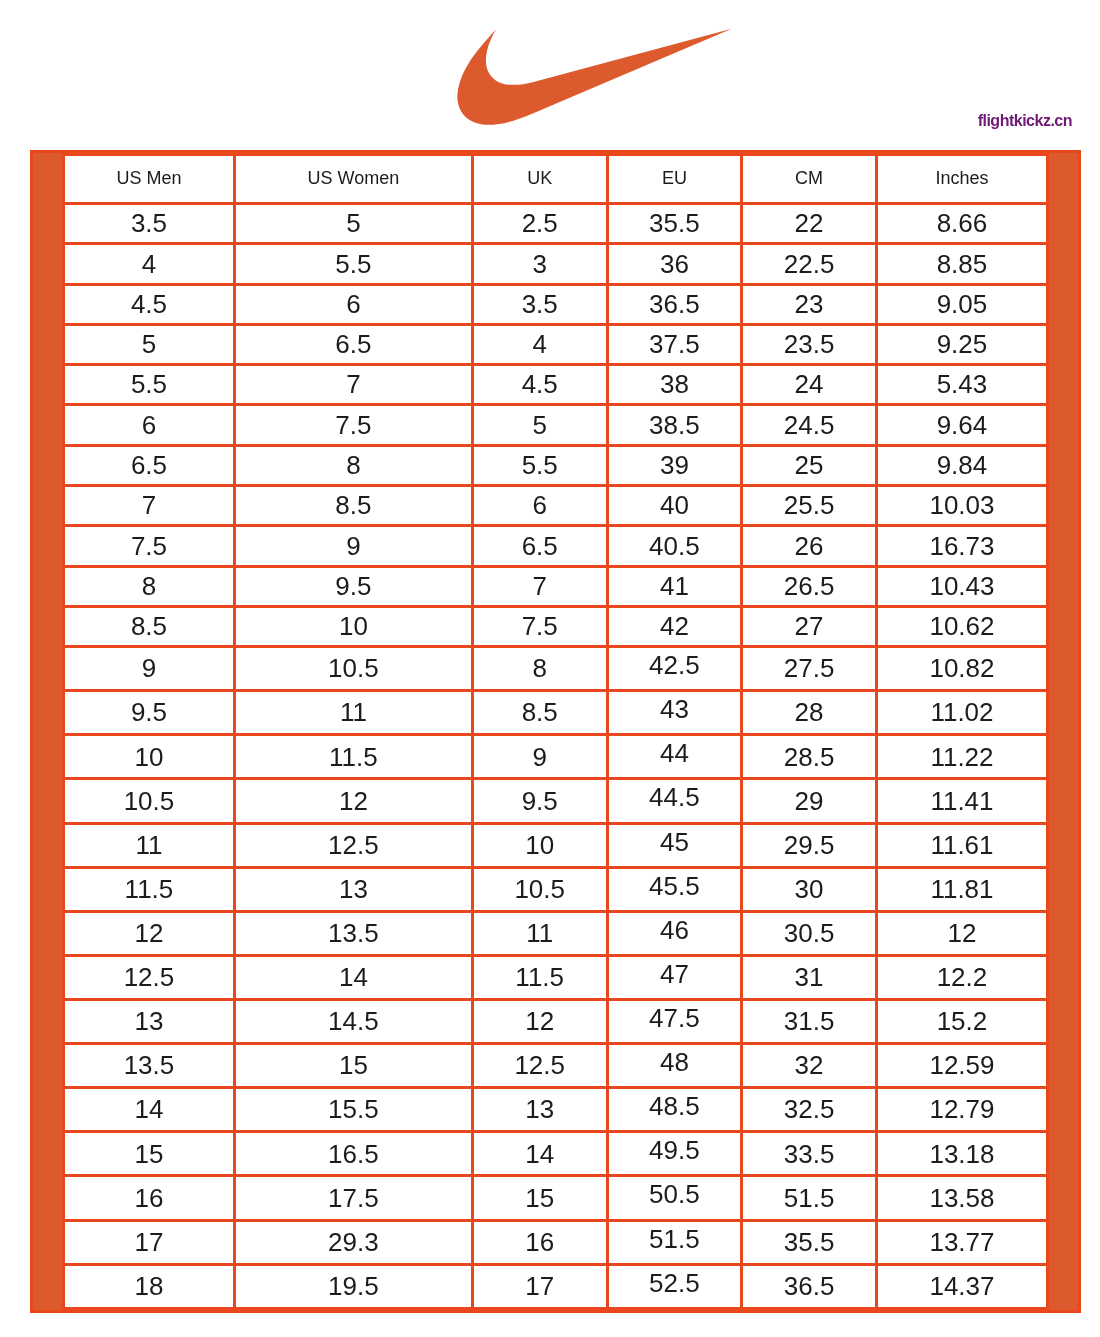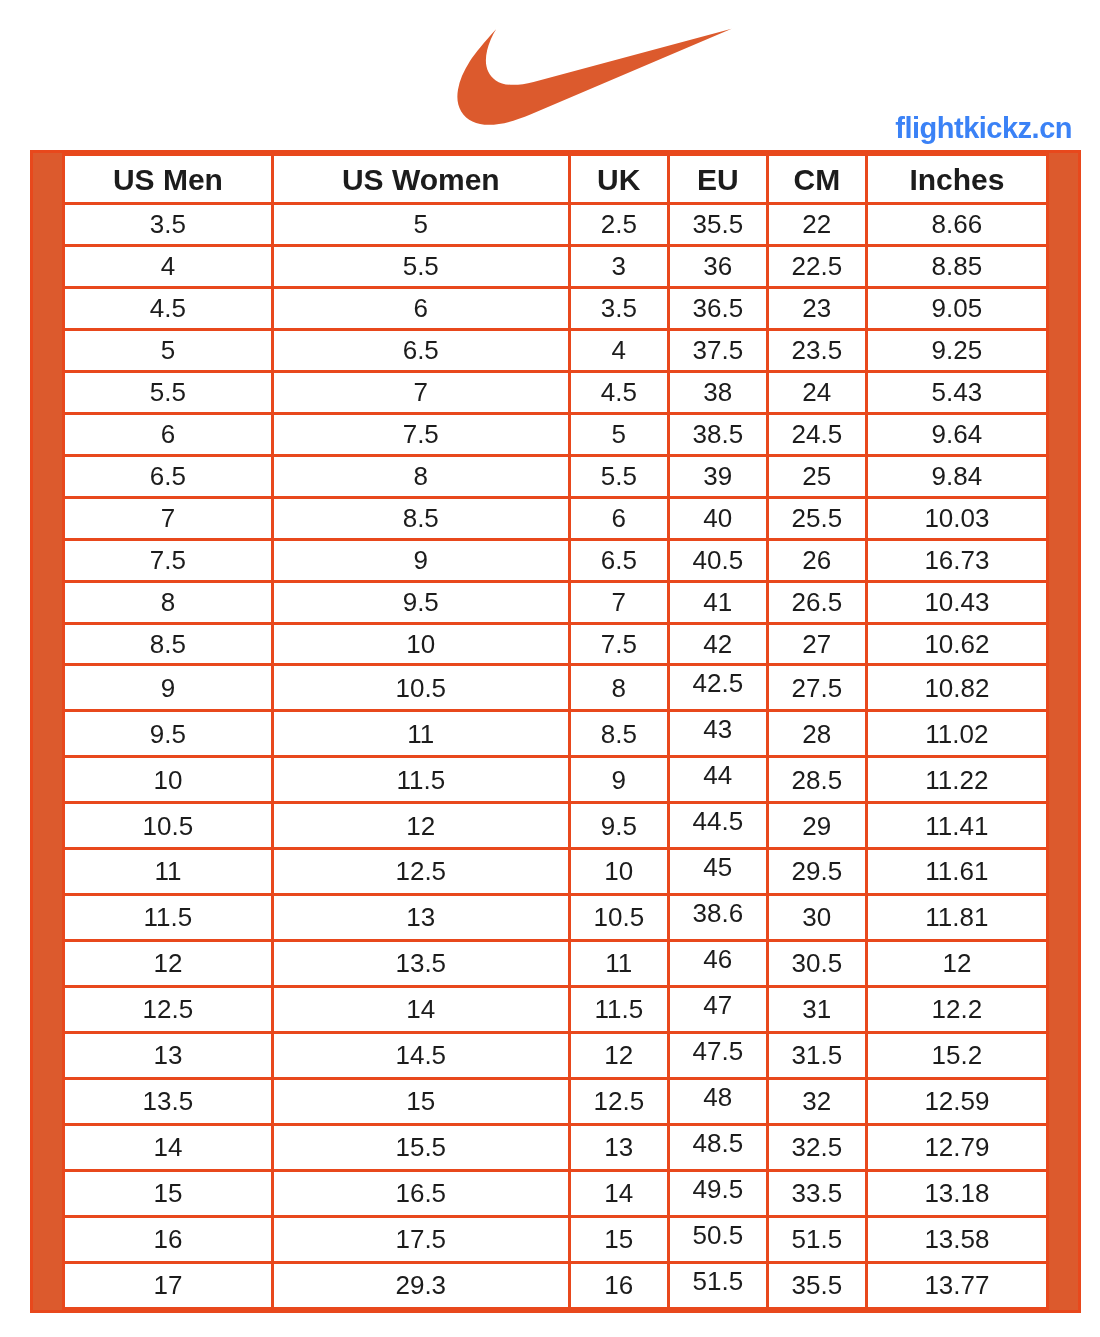--- a/index.html
+++ b/index.html
@@ -26,24 +26,24 @@
     left: 452px;
     top: 26px;
     width: 285px;
     height: 100px;
   }
   .logo svg { display: block; width: 100%; height: 100%; }
   .site-name {
     position: absolute;
     top: 112px;
     right: 28px;
-    font-size: 29px;
+    font-size: 16px;
     font-weight: bold;
     letter-spacing: -0.5px;
-    color: #3b82f6;
+    color: #701a75;
   }
   .table-wrap {
     position: absolute;
     left: 30px;
     top: 150px;
     width: 1051px;
     height: 1163px;
     display: flex;
     border: 3px solid var(--line);
     background: #ffffff;
@@ -63,22 +63,21 @@
     border: 3px solid var(--line);
     text-align: center;
     vertical-align: middle;
     padding: 0;
     font-weight: normal;
     font-size: 26px;
     line-height: 1.1;
   }
   thead th {
     height: 49px;
-    font-size: 30px;
-    font-weight: bold;
+    font-size: 18px;
   }
   td.raised {
     vertical-align: top;
     padding-top: 3px;
   }
 </style>
 </head>
 <body>
 
 <div class="page">
@@ -230,21 +229,21 @@
             <td>12.5</td>
             <td>10</td>
             <td class="raised">45</td>
             <td>29.5</td>
             <td>11.61</td>
           </tr>
           <tr>
             <td>11.5</td>
             <td>13</td>
             <td>10.5</td>
-            <td class="raised">38.6</td>
+            <td class="raised">45.5</td>
             <td>30</td>
             <td>11.81</td>
           </tr>
           <tr>
             <td>12</td>
             <td>13.5</td>
             <td>11</td>
             <td class="raised">46</td>
             <td>30.5</td>
             <td>12</td>
@@ -298,18 +297,26 @@
             <td>13.58</td>
           </tr>
           <tr>
             <td>17</td>
             <td>29.3</td>
             <td>16</td>
             <td class="raised">51.5</td>
             <td>35.5</td>
             <td>13.77</td>
           </tr>
+          <tr>
+            <td>18</td>
+            <td>19.5</td>
+            <td>17</td>
+            <td class="raised">52.5</td>
+            <td>36.5</td>
+            <td>14.37</td>
+          </tr>
         </tbody>
     </table>
     <div class="side-bar"></div>
   </div>
 
 </div>
 
 </body></html>

